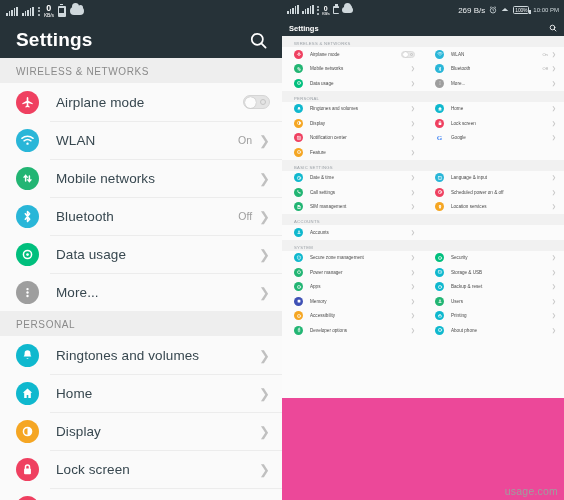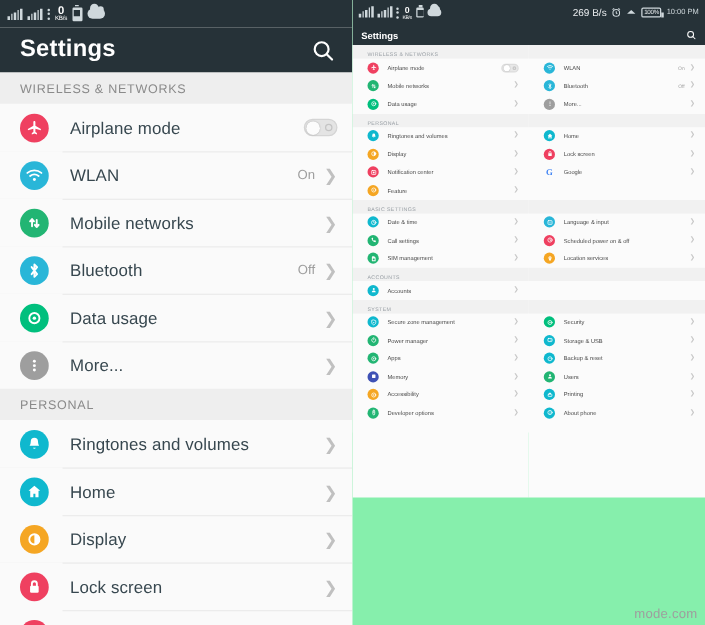--- a/index.html
+++ b/index.html
@@ -80,21 +80,21 @@
     position:relative;
   }
   .toggle .knob{position:absolute;left:1px;top:.5px;width:11px;height:11px;border-radius:50%;
     background:#fcfcfc;box-shadow:0 0 1px rgba(0,0,0,.35);}
   .toggle .off{position:absolute;right:3px;top:2.5px;width:6px;height:6px;border-radius:50%;
     border:1.3px solid #c4c4c4;}
 
   
   .panel-right {
     position:absolute; left:282px; top:0; width:282px; height:500px;
-    background:#86efac; overflow:hidden;
+    background:#ec4899; overflow:hidden;
   }
   .r-status { height:20px; background:#263238; display:flex; align-items:center; padding:0 5px; }
   .r-sb-txt { font-size:8px; color:#eceff1; }
   .r-clock { font-size:6px; color:#cfd8dc; }
   .r-appbar { height:16px; background:#263238; display:flex; align-items:center; padding:0 7px; }
   .r-appbar .t { color:#fff; font-size:7.5px; font-weight:bold; }
   .r-body { background:#fbfbfb; height:310px; position:relative; }
   .r-cols { display:flex; }
   .r-col { width:141px; }
   .r-sec { font-size:4.2px; color:#9aa0a6; letter-spacing:.3px; padding:5px 0 3px 12px;
@@ -777,14 +777,14 @@
               <span class="r-tr">
                 <span class="r-chev">❯</span>
               </span>
             </div>
             <div class="r-filler" style="height: 60px;"></div>
           </div>
       </div>
     </div>
   </div>
 
-  <span class="watermark">mode.com</span>
+  <span class="watermark">usage.com</span>
 </div>
 
 </body></html>

